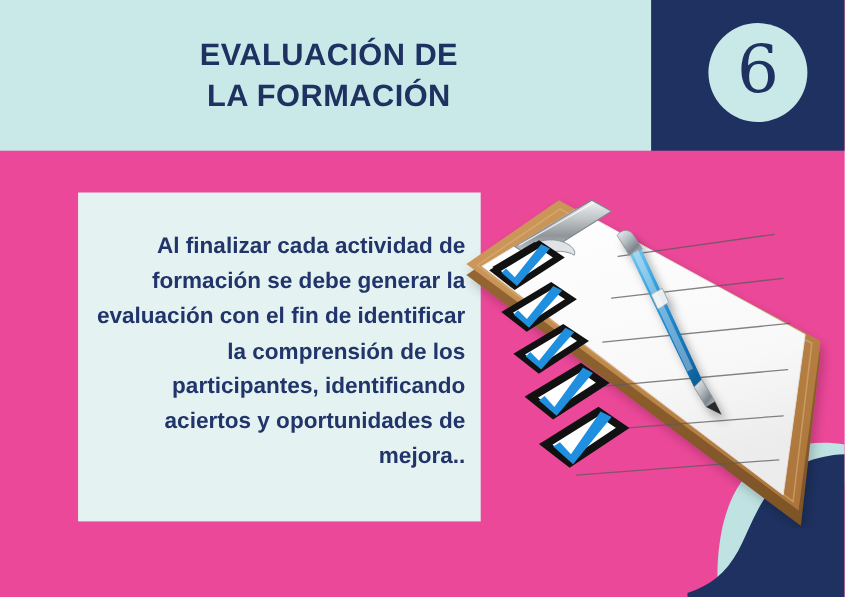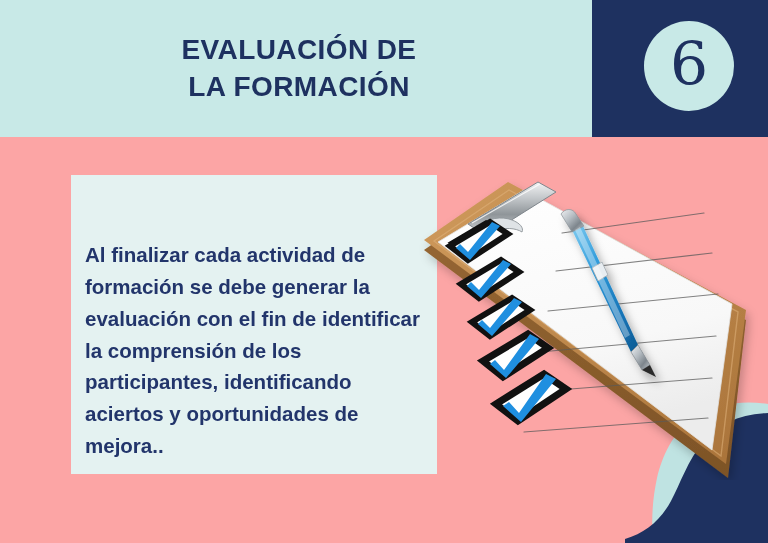--- a/index.html
+++ b/index.html
@@ -8,21 +8,21 @@
     background: #ffffff;
   }
   body {
     font-family: "Liberation Sans", sans-serif;
   }
   #slide {
     position: relative;
     width: 768px;
     height: 543px;
     overflow: hidden;
-    background: #fca5a5;
+    background: #ec4899;
   }
 
   
   .header-band {
     position: absolute;
     left: 0;
     top: 0;
     width: 592px;
     height: 137px;
     background: #c8e9e7;
@@ -94,23 +94,22 @@
     display: flex;
     align-items: center;
     justify-content: center;
     box-sizing: border-box;
     padding: 10px 14px 20px 14px;
     color: #22356b;
     font-family: "Liberation Sans", sans-serif;
     font-weight: bold;
     font-size: 20.5px;
     line-height: 1.55;
-    text-align: left;
+    text-align: right;
     white-space: pre-line;
-    margin-top: 31px;
   }
 
   
   .deco {
     position: absolute;
     left: 0;
     top: 0;
     width: 768px;
     height: 543px;
     pointer-events: none;

